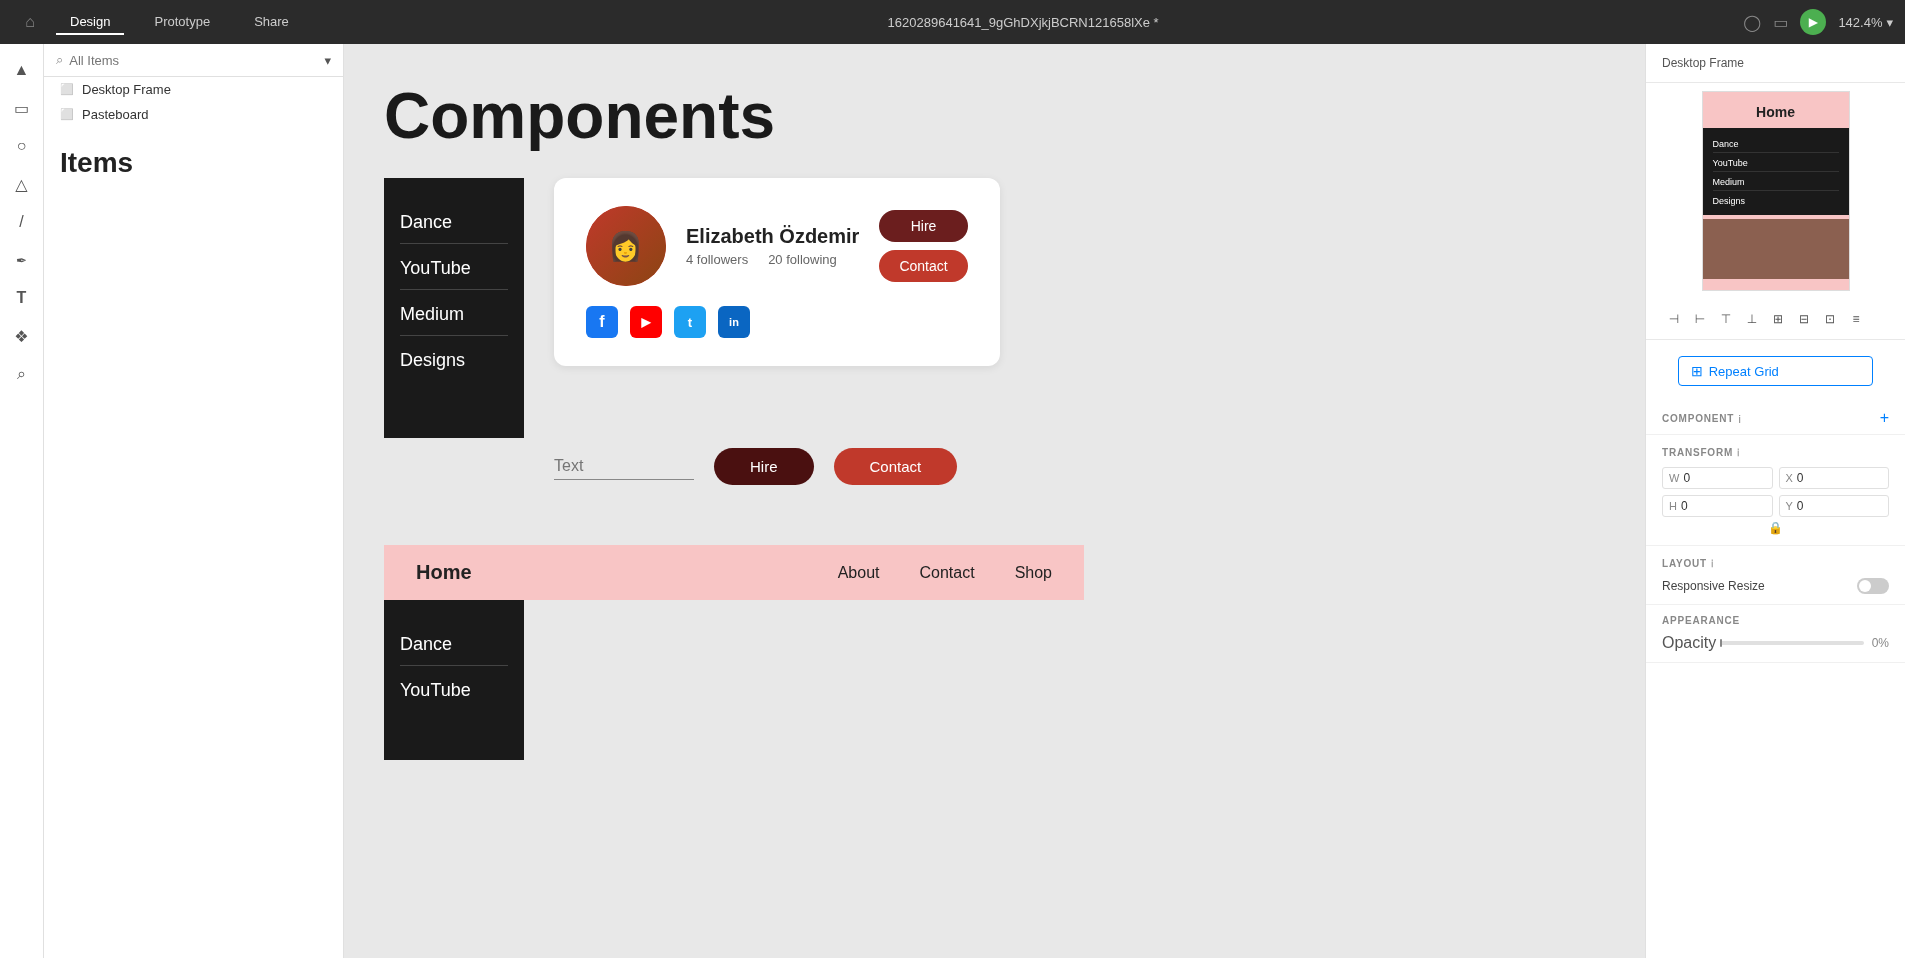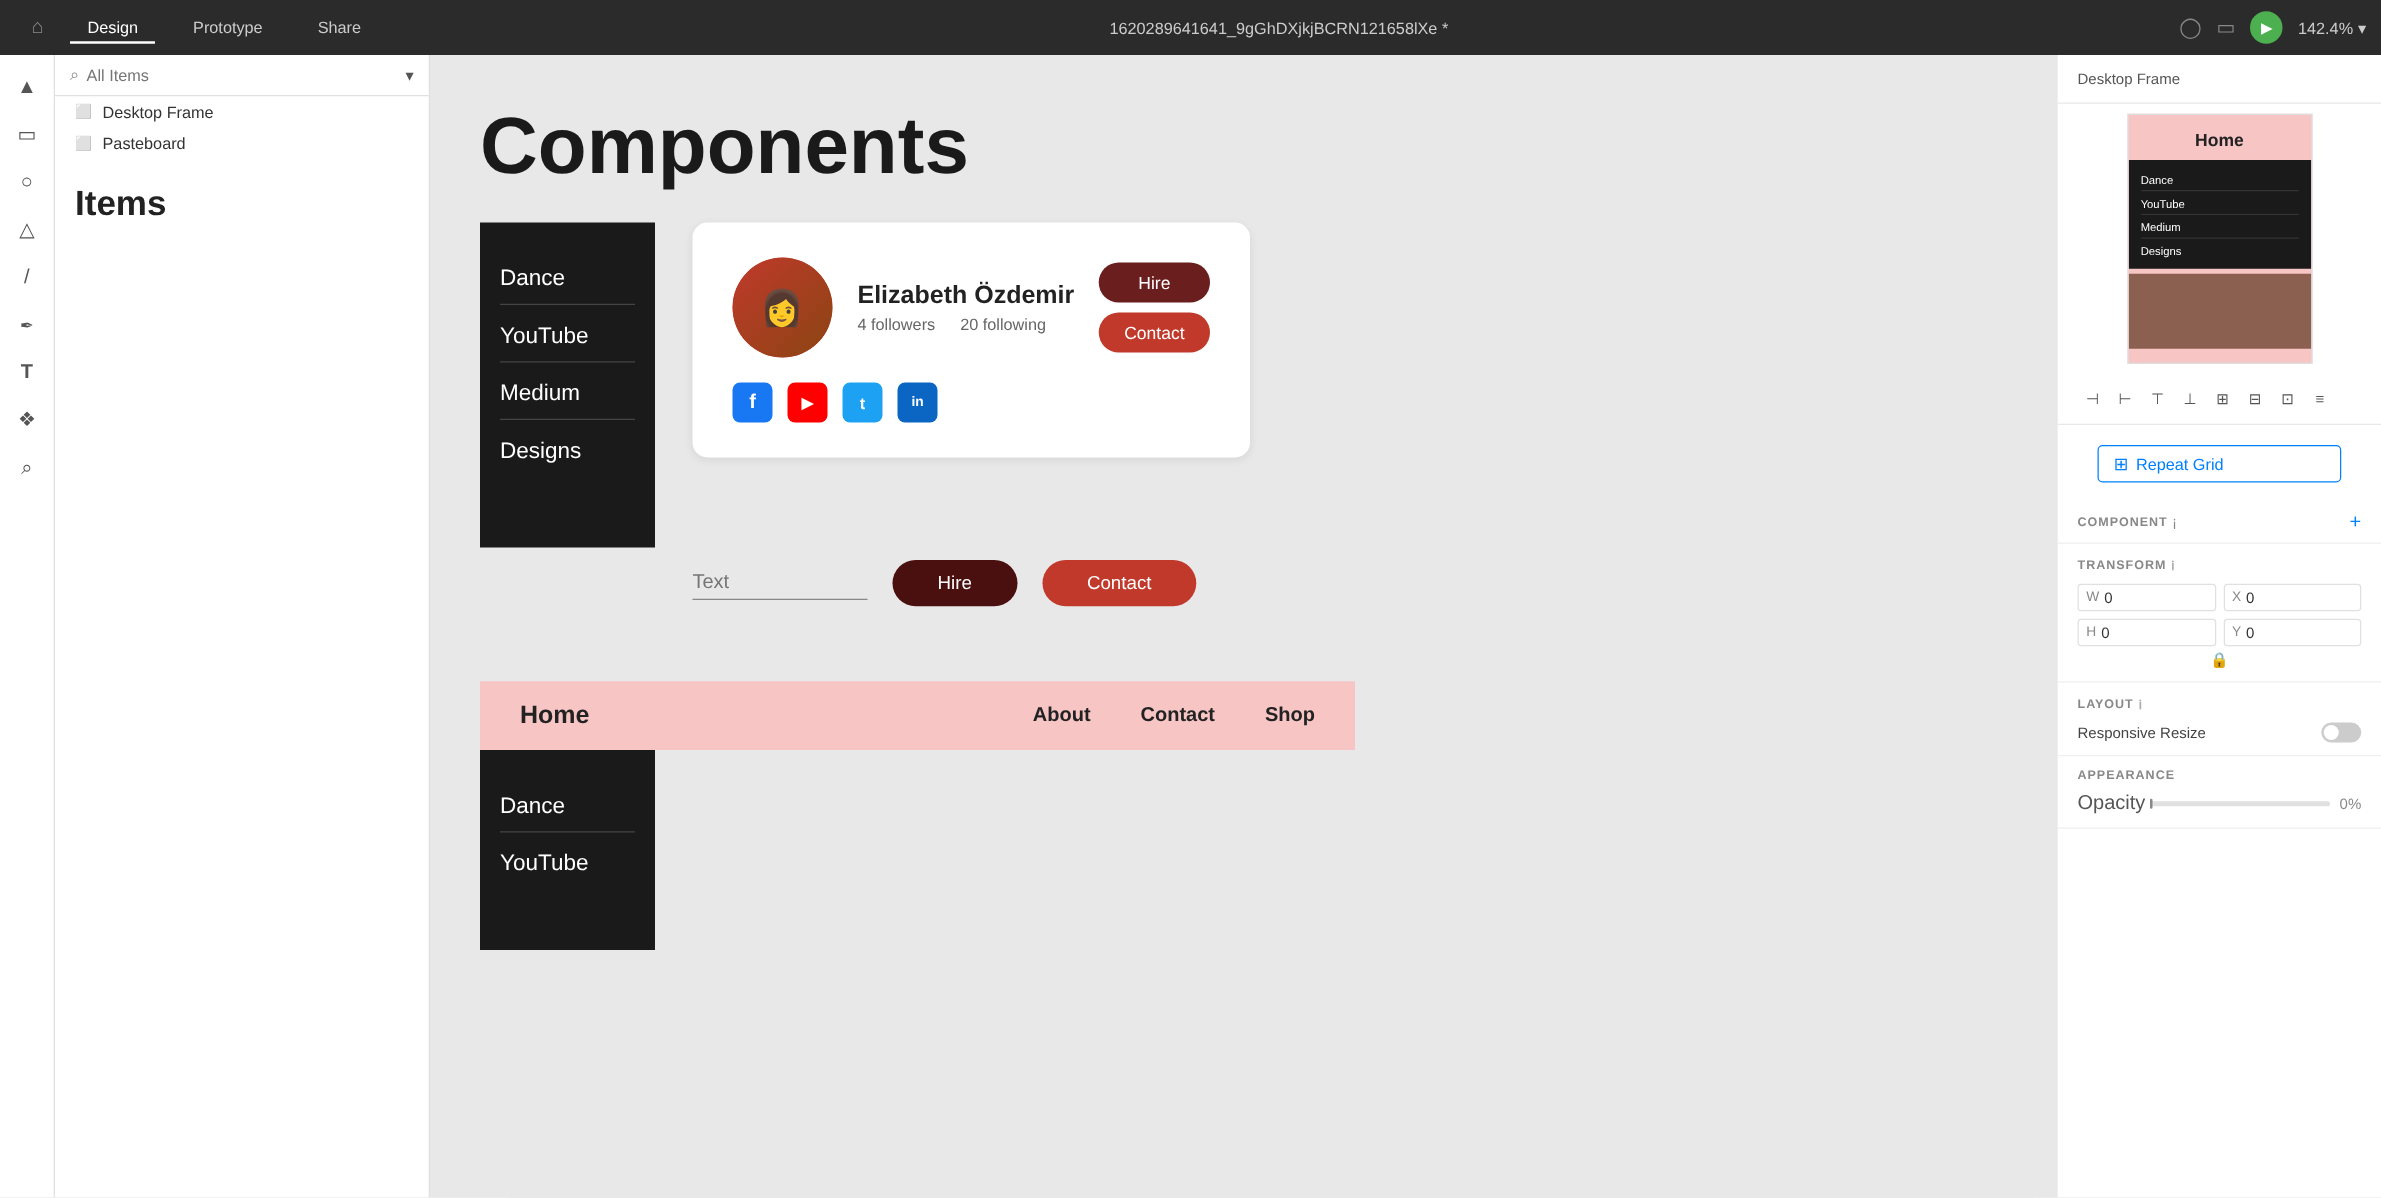--- a/index.html
+++ b/index.html
@@ -122,21 +122,21 @@
     .nav-bar {
       background: #f8c5c5; display: flex; align-items: center; padding: 16px 32px; gap: 0; width: 700px;
     }
     .nav-bar-home {
       font-size: 20px; color: #222; font-weight: 600; flex: 1;
     }
     .nav-bar-links {
       display: flex; gap: 40px;
     }
     .nav-bar-link {
-      font-size: 16px; color: #222; cursor: pointer; font-weight: bold;
+      font-size: 16px; color: #222; cursor: pointer;
     }
 
     
     .nav-menu-bottom {
       background: #1a1a1a; width: 140px; padding: 20px 16px; display: flex; flex-direction: column; gap: 0; min-height: 160px; flex-shrink: 0;
     }
 
     
     .right-panel {
       width: 260px; background: #fff; border-left: 1px solid #e0e0e0; display: flex; flex-direction: column; flex-shrink: 0; overflow-y: auto;

